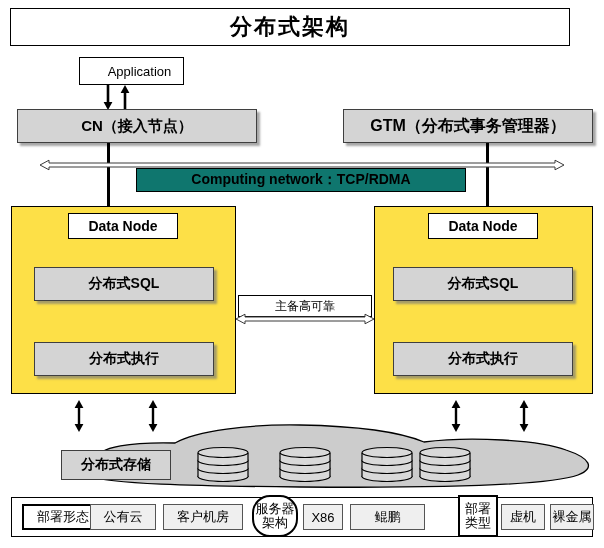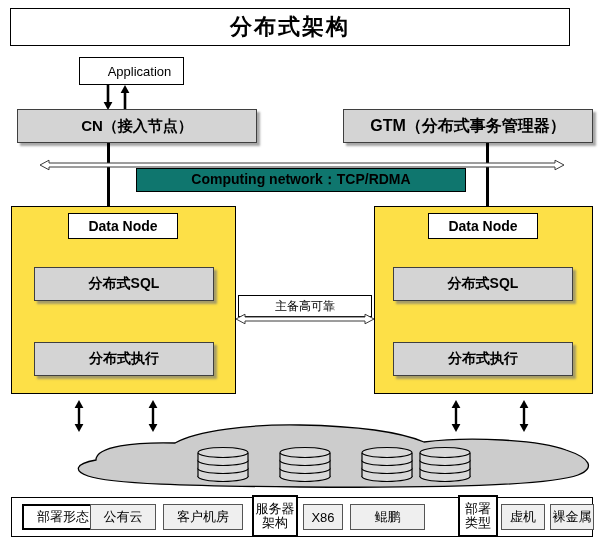--- a/index.html
+++ b/index.html
@@ -228,20 +228,23 @@
              C 96,28 135,24 175,25
              C 196,13 250,6 300,7
              C 356,8 400,14 424,24
              C 470,18 540,22 566,32
              C 590,40 596,50 578,57
              C 548,68 420,70 300,69
              C 190,68 110,66 88,58
              C 74,53 74,46 96,42 Z" fill="#cccccc" stroke="#000000" stroke-width="1.3"></path>
   </svg>
 
+  <div class="abs storage-label">
+    <span>分布式存储</span>
+  </div>
 
   <svg class="abs cyl" style="left:196px; top:446px; width:54px; height:40px;">
     <g fill="#d9d9d9" stroke="#000" stroke-width="1.2">
       <ellipse cx="27" cy="30.5" rx="25" ry="5"></ellipse>
       <rect x="2" y="23" width="50" height="8" stroke="none" fill="#d9d9d9"></rect>
       <path d="M2,23 L2,31 M52,23 L52,31"></path>
       <ellipse cx="27" cy="22.5" rx="25" ry="5"></ellipse>
       <rect x="2" y="15" width="50" height="8" stroke="none" fill="#d9d9d9"></rect>
       <path d="M2,15 L2,23 M52,15 L52,23"></path>
       <ellipse cx="27" cy="14.5" rx="25" ry="5"></ellipse>
@@ -298,21 +301,21 @@
   <div class="abs chip-key one-line" style="left:22px; width:72px;">
     <span>部署形态</span>
   </div>
   <div class="abs chip" style="left:90px; width:66px;">
     <span>公有云</span>
   </div>
   <div class="abs chip" style="left:163px; width:80px;">
     <span>客户机房</span>
   </div>
 
-  <div class="abs chip-key two-line" style="left:252px; width:46px;">
+  <div class="abs chip-key two-line" style="left:252px; width:46px;border-radius:18px;">
     <span>服务器</span>
     <span>架构</span>
   </div>
   <div class="abs chip" style="left:303px; width:40px;">
     <span>X86</span>
   </div>
   <div class="abs chip" style="left:350px; width:75px;">
     <span>鲲鹏</span>
   </div>
 

